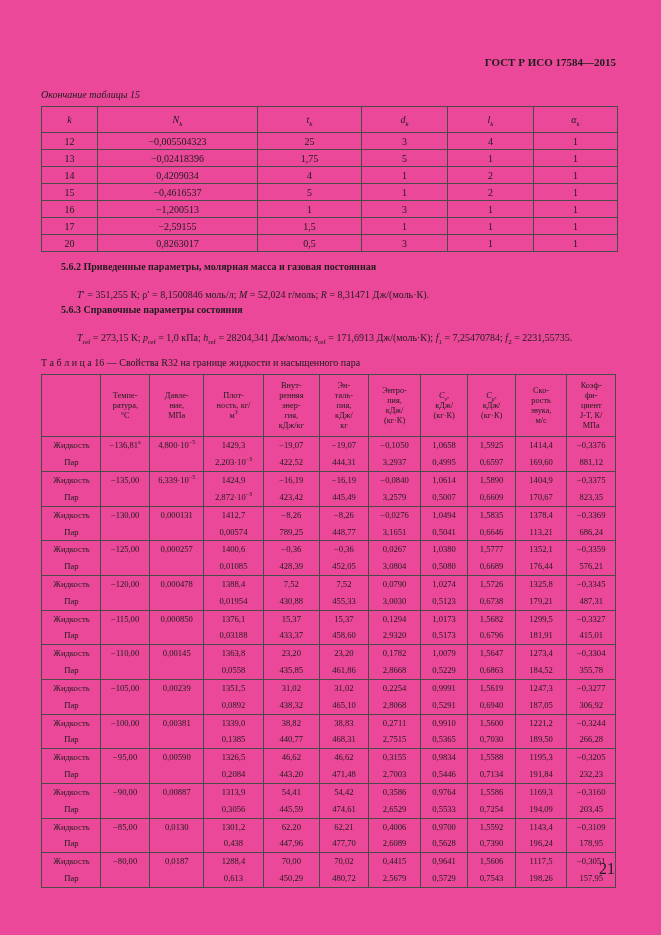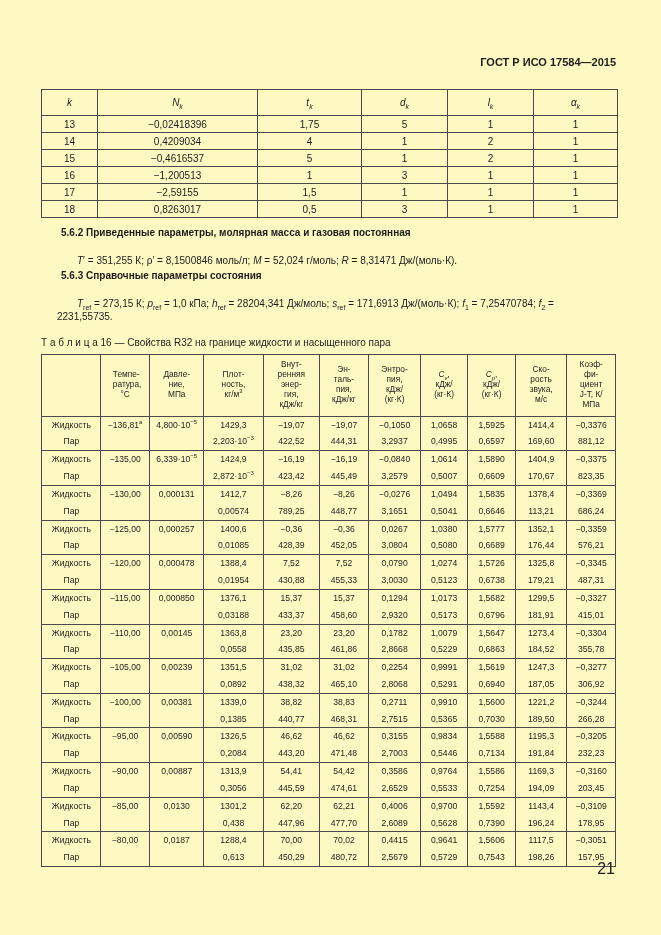--- a/index.html
+++ b/index.html
@@ -1,20 +1,20 @@
 <!DOCTYPE html>
 <html><head>
 <meta charset="utf-8">
 <style>
   * { box-sizing: border-box; }
   html, body { margin: 0; padding: 0; background: #ececec; }
   .page {
-    width: 661px; height: 935px; background: #fef9c3; margin: 0 auto;
+    width: 661px; height: 935px; background: #ec4899; margin: 0 auto;
     position: relative; overflow: hidden;
-    font-family: Liberation Sans, sans-serif;
+    font-family: Liberation Serif, serif;
     color: #1c1c1c;
     padding: 56px 45px 0 41px;
   }
   .doc-header { text-align: right; font-weight: bold; font-size: 11px; margin-bottom: 21px; }
   .t15-cont { font-style: italic; font-size: 10px; margin-bottom: 6px; }
 
   table.tbl { border-collapse: collapse; table-layout: fixed; width: 100%; border: 1.5px solid #1a1a1a; }
   table.tbl th, table.tbl td { border: 1px solid #4a4a4a; }
 
   #t15 th { font-weight: normal; font-style: italic; font-size: 10px; padding: 7px 3px; text-align: center; }
@@ -38,20 +38,21 @@
   .page-number { position: absolute; right: 46px; top: 860px; font-size: 16px; padding-left: 12px; }
   i { font-style: italic; }
 </style>
 </head>
 <body>
 
 <div class="page">
 
   <div class="doc-header">ГОСТ Р ИСО 17584—2015</div>
 
+  <div class="t15-cont">Окончание таблицы 15</div>
 
   <table id="t15" class="tbl">
     <colgroup>
       <col style="width:56px">
         <col style="width:160px">
         <col style="width:104px">
       <col style="width:86px">
         <col style="width:86px">
         <col style="width:84px">
     </colgroup>
@@ -60,20 +61,28 @@
           <th><i>k</i></th>
           <th><i>N<sub>k</sub></i></th>
           <th><i>t<sub>k</sub></i></th>
           <th><i>d<sub>k</sub></i></th>
           <th><i>l<sub>k</sub></i></th>
           <th><i>α<sub>k</sub></i></th>
         </tr>
     </thead>
     <tbody id="t15-body">
         <tr>
+          <td>12</td>
+          <td>−0,005504323</td>
+          <td>25</td>
+          <td>3</td>
+          <td>4</td>
+          <td>1</td>
+        </tr>
+        <tr>
           <td>13</td>
           <td>−0,02418396</td>
           <td>1,75</td>
           <td>5</td>
           <td>1</td>
           <td>1</td>
         </tr>
         <tr>
           <td>14</td>
           <td>0,4209034</td>
@@ -100,21 +109,21 @@
         </tr>
         <tr>
           <td>17</td>
           <td>−2,59155</td>
           <td>1,5</td>
           <td>1</td>
           <td>1</td>
           <td>1</td>
         </tr>
         <tr>
-          <td>18</td>
+          <td>20</td>
           <td>0,8263017</td>
           <td>0,5</td>
           <td>3</td>
           <td>1</td>
           <td>1</td>
         </tr>
       </tbody>
   </table>
 
   <div class="section">

